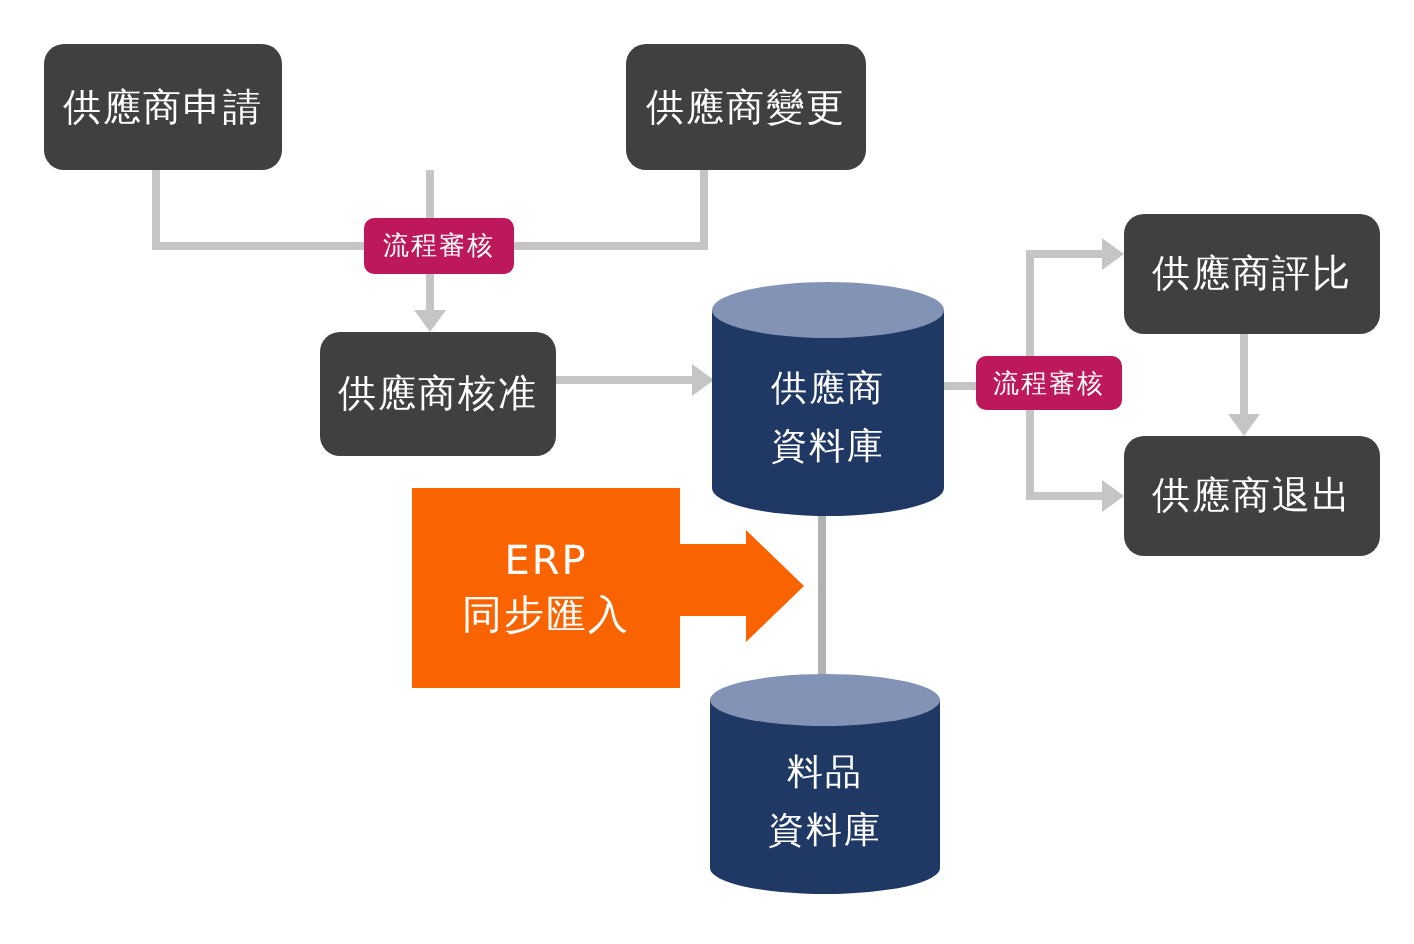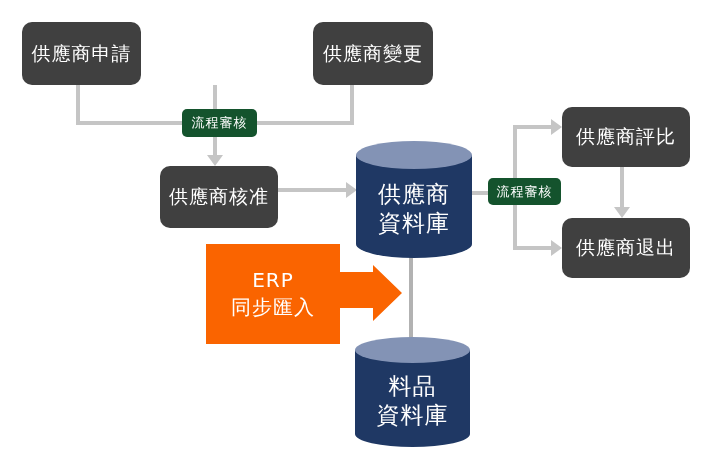--- a/index.html
+++ b/index.html
@@ -14,28 +14,28 @@
   .tri { position:absolute; width:0; height:0; }
   .tri.down  { border-left:8px solid transparent; border-right:8px solid transparent; border-top:11px solid #c5c5c5; }
   .tri.right { border-top:8px solid transparent; border-bottom:8px solid transparent; border-left:11px solid #c5c5c5; }
 
   
   .node { position:absolute; background:#404040; border-radius:10px; color:#ffffff;
           display:flex; align-items:center; justify-content:center;
           font-size:19px; letter-spacing:1px; white-space:nowrap; }
 
   
-  .badge { position:absolute; background:#14532d; border-radius:5px; color:#ffffff;
+  .badge { position:absolute; background:#be185d; border-radius:5px; color:#ffffff;
            display:flex; align-items:center; justify-content:center;
            font-size:13px; letter-spacing:1px; white-space:nowrap; }
 
   
   .cyl { position:absolute; }
   .cyl-text { position:absolute; color:#ffffff; display:flex; flex-direction:column;
-              align-items:center; justify-content:center; font-size:23px;
+              align-items:center; justify-content:center; font-size:18px;
               letter-spacing:1px; line-height:29px; text-align:center; }
 
   
   .erp { position:absolute; background:#fa6400; color:#ffffff;
          display:flex; flex-direction:column; align-items:center; justify-content:center;
          font-size:20px; letter-spacing:1px; line-height:27px; text-align:center; }
   .erp-arrow { position:absolute; }
 </style>
 </head>
 <body>

